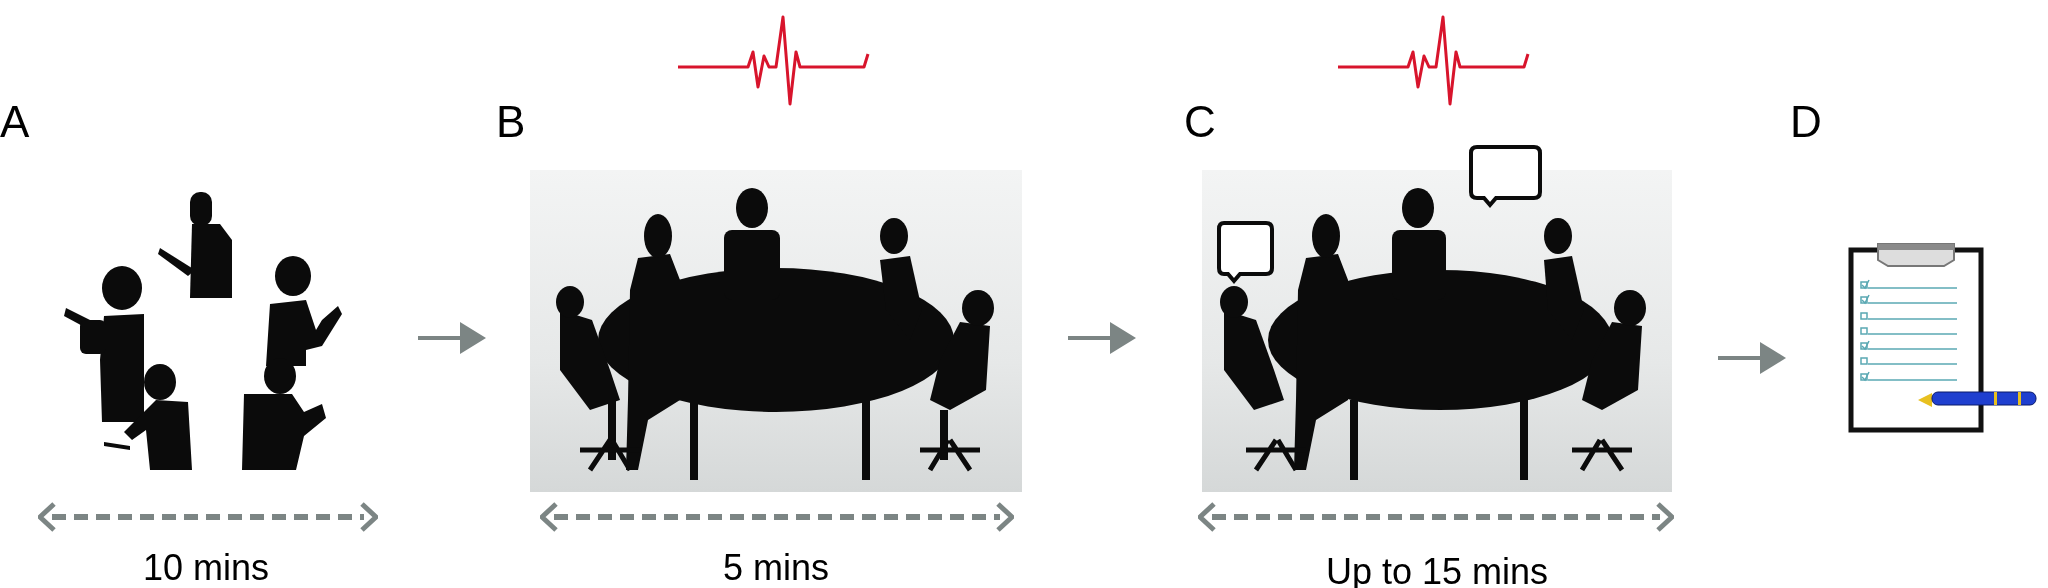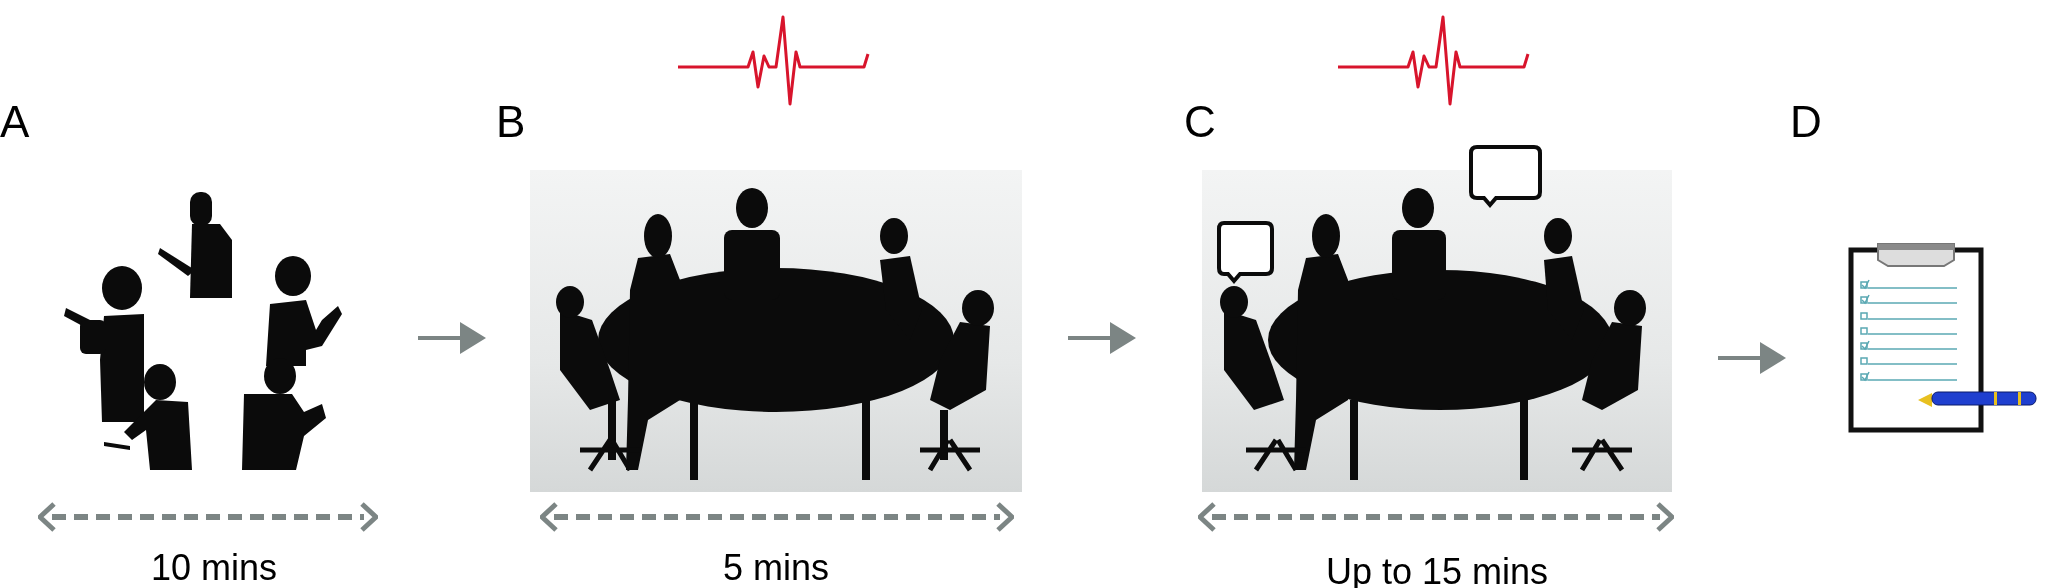--- a/index.html
+++ b/index.html
@@ -156,15 +156,15 @@
   <line x1="14" y1="15" x2="460" y2="15" stroke="#7c8584" stroke-width="6" stroke-dasharray="14 8"></line>
   <polyline points="16,2 2,15 16,28" fill="none" stroke="#7c8584" stroke-width="5"></polyline>
     <polyline points="458,2 472,15 458,28" fill="none" stroke="#7c8584" stroke-width="5"></polyline>
 </svg>
 <svg class="abs" style="left:1198px;top:502px;" width="476" height="30" viewBox="0 0 476 30">
   <line x1="14" y1="15" x2="462" y2="15" stroke="#7c8584" stroke-width="6" stroke-dasharray="14 8"></line>
   <polyline points="16,2 2,15 16,28" fill="none" stroke="#7c8584" stroke-width="5"></polyline>
     <polyline points="460,2 474,15 460,28" fill="none" stroke="#7c8584" stroke-width="5"></polyline>
 </svg>
 
-<div class="abs dur" style="left:64px;top:550px;width:300px;">10 mins</div>
+<div class="abs dur" style="left:56px;top:550px;width:300px;">10 mins</div>
 <div class="abs dur" style="left:626px;top:550px;width:300px;">5 mins</div>
 <div class="abs dur" style="left:1262px;top:554px;width:350px;">Up to 15 mins</div>
 
 </body></html>

